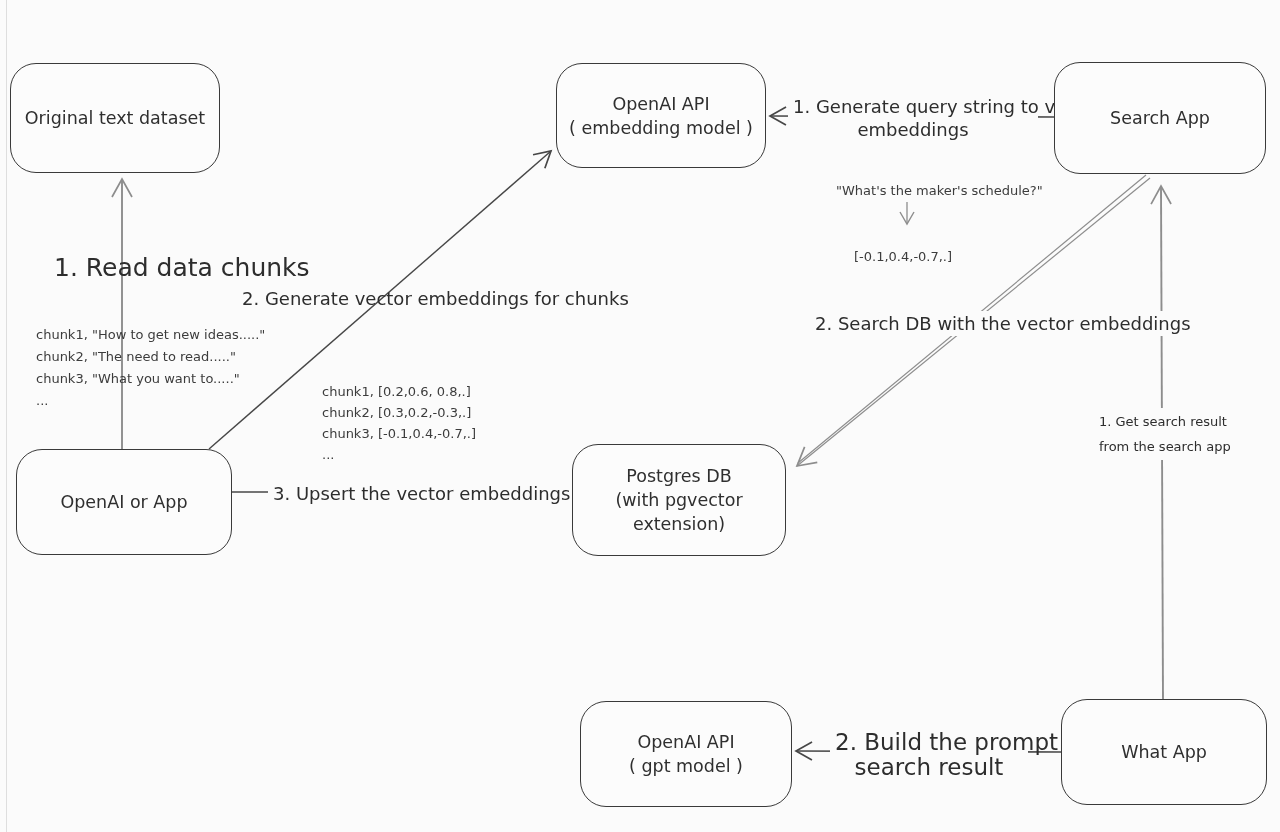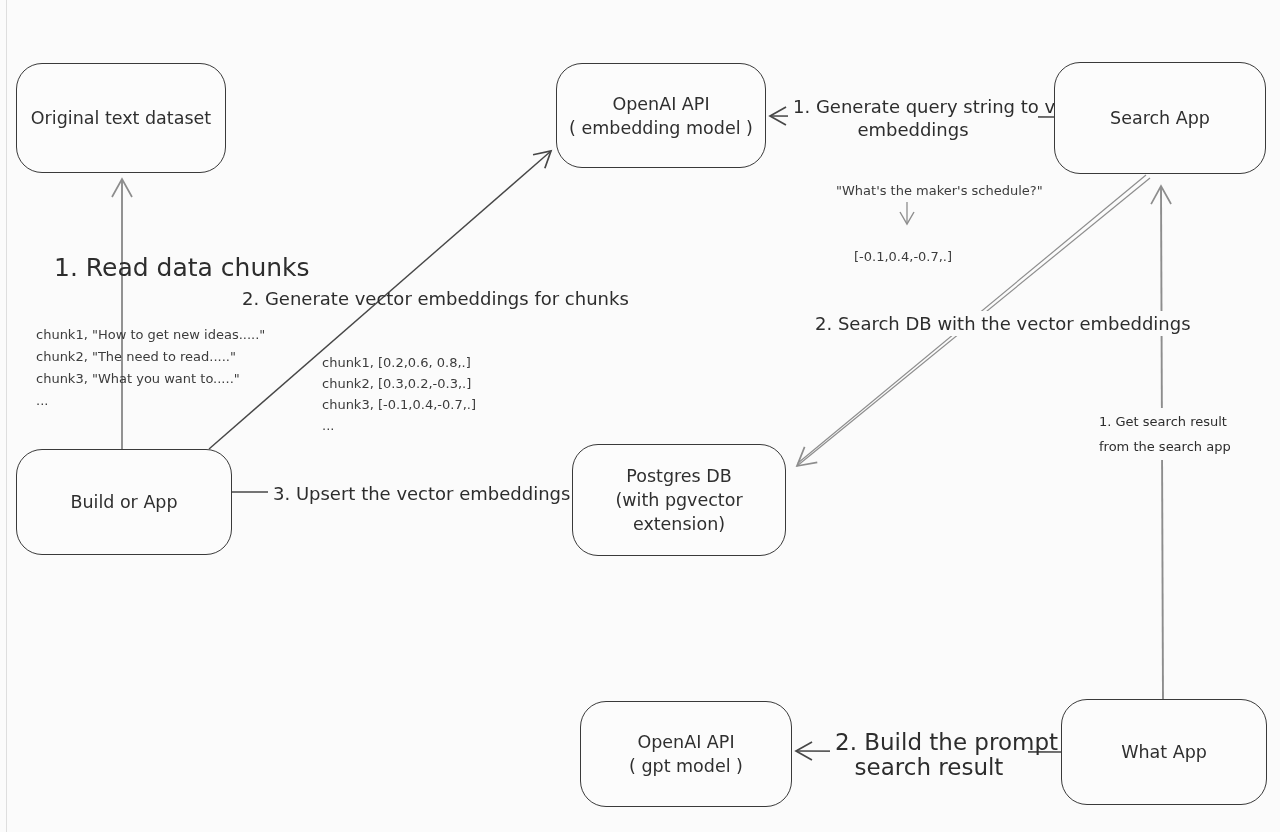--- a/index.html
+++ b/index.html
@@ -47,35 +47,35 @@
     <path d="M1146,175 L798,463" stroke="#8d8d8d" stroke-width="1.2" fill="none"></path>
     <path d="M1150,178 L797,466" stroke="#8d8d8d" stroke-width="1.2" fill="none" marker-end="url(#mgray)"></path>
 
     <path d="M1163,699 L1161,186" stroke="#8d8d8d" stroke-width="1.9" fill="none" marker-end="url(#mgray)"></path>
 
     <path d="M1061,752 L796,751" stroke="#474747" stroke-width="1.6" fill="none" marker-end="url(#mdark)"></path>
 
     <path d="M907,202 L907,224" stroke="#8d8d8d" stroke-width="1.3" fill="none" marker-end="url(#mgraysmall)"></path>
   </svg>
 
-  <div class="node" style="left:16px;top:63px;width:208px;height:108px">
+  <div class="node" style="left:10px;top:63px;width:208px;height:108px">
     <span>Original text dataset</span>
   </div>
 
   <div class="node" style="left:556px;top:63px;width:208px;height:103px">
     <span>OpenAI API</span>
     <span>( embedding model )</span>
   </div>
 
   <div class="node" style="left:1054px;top:62px;width:210px;height:110px">
     <span>Search App</span>
   </div>
 
   <div class="node" style="left:16px;top:449px;width:214px;height:104px">
-    <span>Build or App</span>
+    <span>OpenAI or App</span>
   </div>
 
   <div class="node" style="left:572px;top:444px;width:212px;height:110px">
     <span>Postgres DB</span>
     <span>(with pgvector extension)</span>
   </div>
 
   <div class="node" style="left:580px;top:701px;width:210px;height:104px">
     <span>OpenAI API</span>
     <span>( gpt model )</span>
@@ -108,21 +108,21 @@
     <div>search result</div>
   </div>
 
   <div class="ann" style="left:36px;top:324px;line-height:22px">
     <div>chunk1, "How to get new ideas....."</div>
     <div>chunk2, "The need to read....."</div>
     <div>chunk3, "What you want to....."</div>
     <div>...</div>
   </div>
 
-  <div class="ann" style="left:322px;top:352px">
+  <div class="ann" style="left:322px;top:381px">
     <div>chunk1, [0.2,0.6, 0.8,.]</div>
     <div>chunk2, [0.3,0.2,-0.3,.]</div>
     <div>chunk3, [-0.1,0.4,-0.7,.]</div>
     <div>...</div>
   </div>
 
   <div class="ann" style="left:836px;top:180px">"What's the maker's schedule?"</div>
 
   <div class="ann" style="left:854px;top:246px">[-0.1,0.4,-0.7,.]</div>
 

